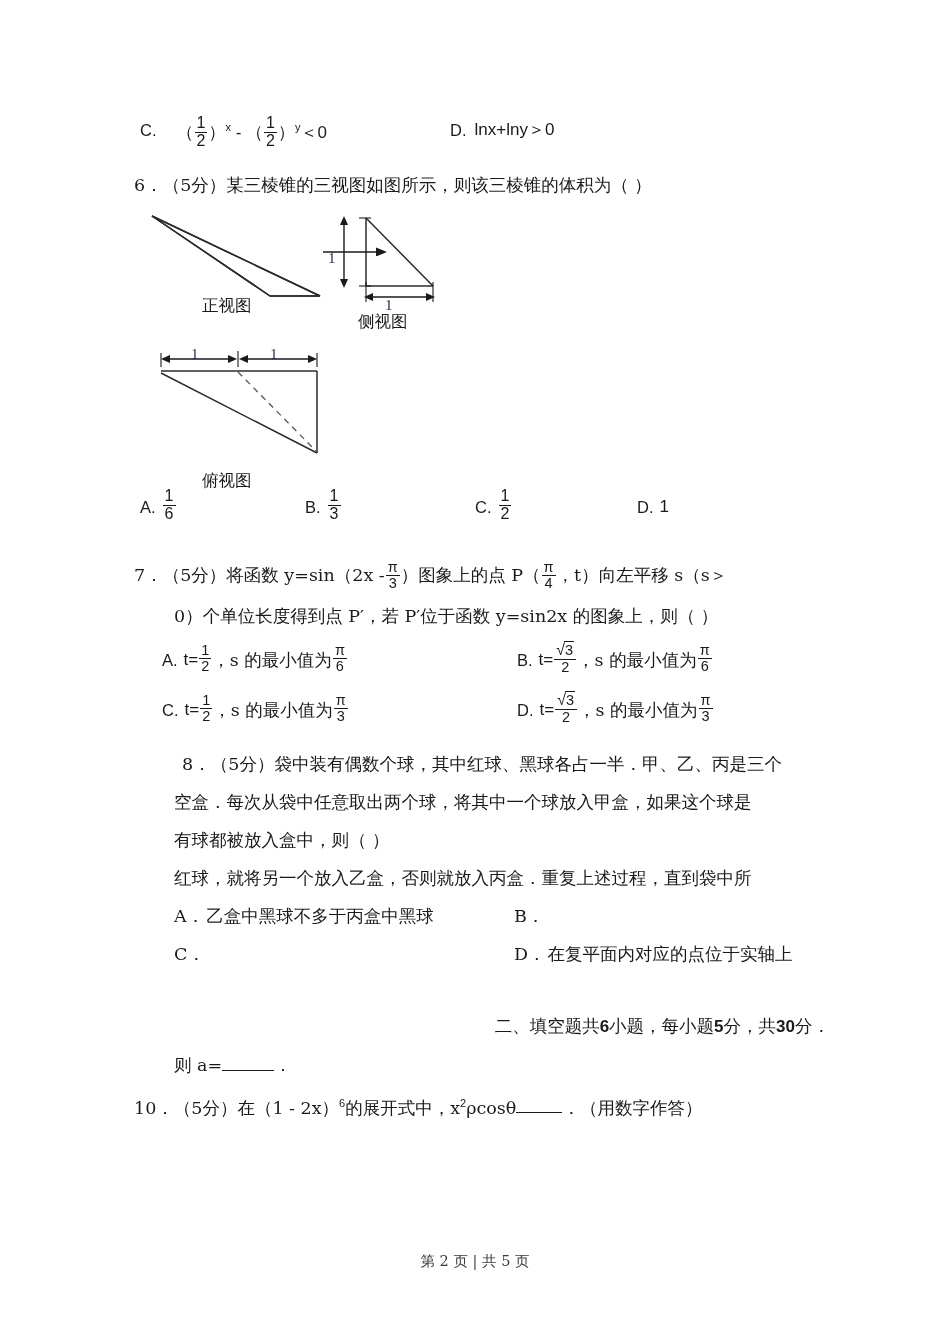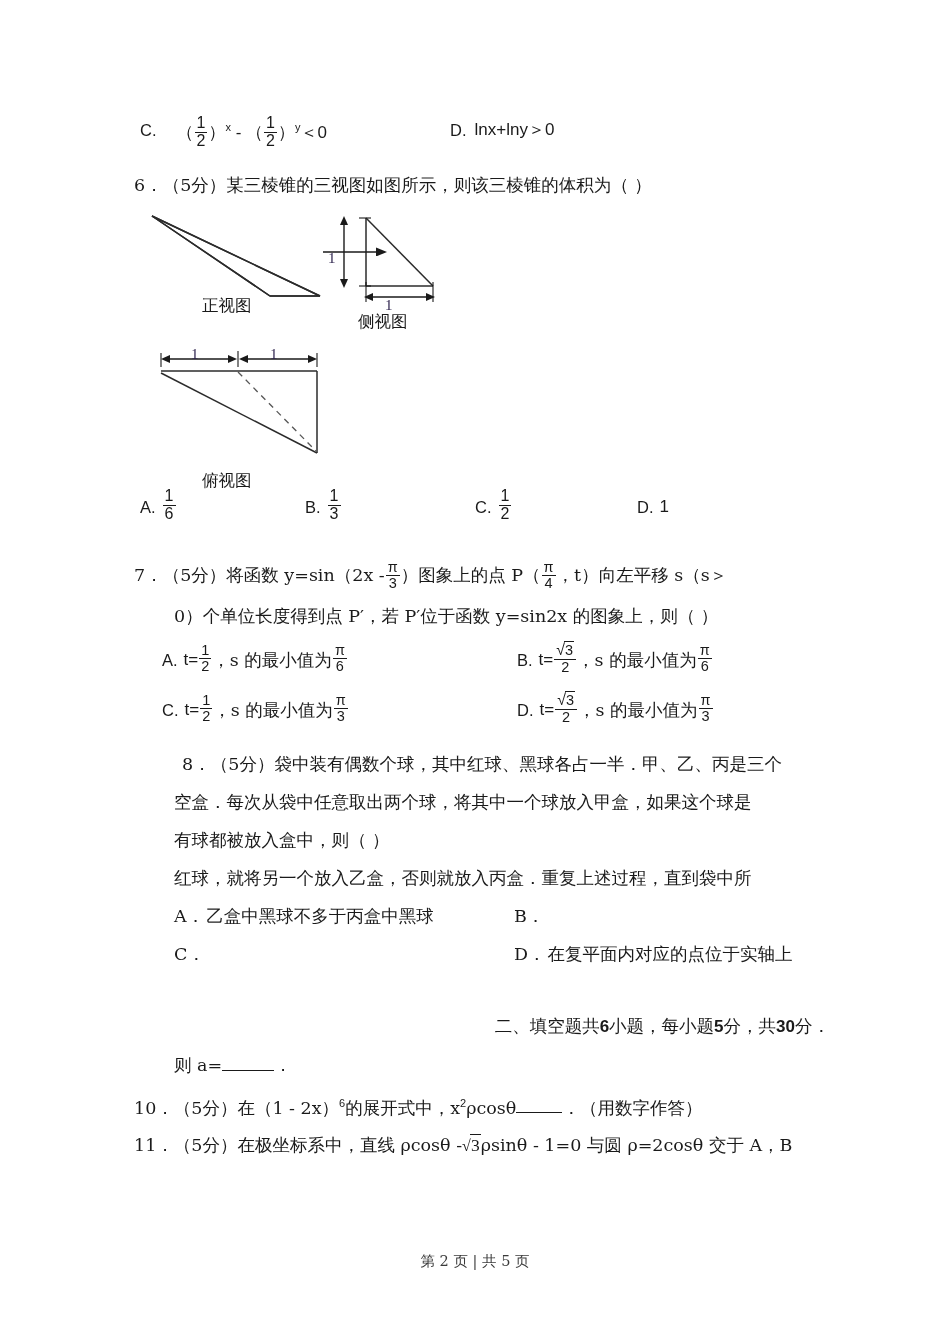--- a/index.html
+++ b/index.html
@@ -403,21 +403,18 @@
     </div>
 
     <div class="qline">
       <span class="indent"></span><span class="cjk">则 a=</span><span class="blank"></span><span class="cjk">．</span>
     </div>
 
     <div class="qline" style="margin-left:-6px;">
       <span class="cjk">10．</span><span class="cjk">（5分）</span><span class="cjk">在（1 - 2x）</span><span class="sup">6</span><span class="cjk">的展开式中，x</span><span class="sup">2</span><span class="cjk">ρcosθ</span><span class="blank short"></span><span class="cjk">．（用数字作答）</span>
     </div>
 
-    <div class="qline" style="margin-left:-6px;">
-      <span class="cjk">11．</span><span class="cjk">（5分）</span><span class="cjk">在极坐标系中，直线 ρcosθ -</span><span class="sqrt"><span class="rad">√</span><span class="body">3</span></span><span class="cjk">ρsinθ - 1=0 与圆 ρ=2cosθ 交于 A，B</span>
-    </div>
 
   </div>
 
   <div class="footer">第 2 页 | 共 5 页</div>
 
 </div>
 
 </body></html>

